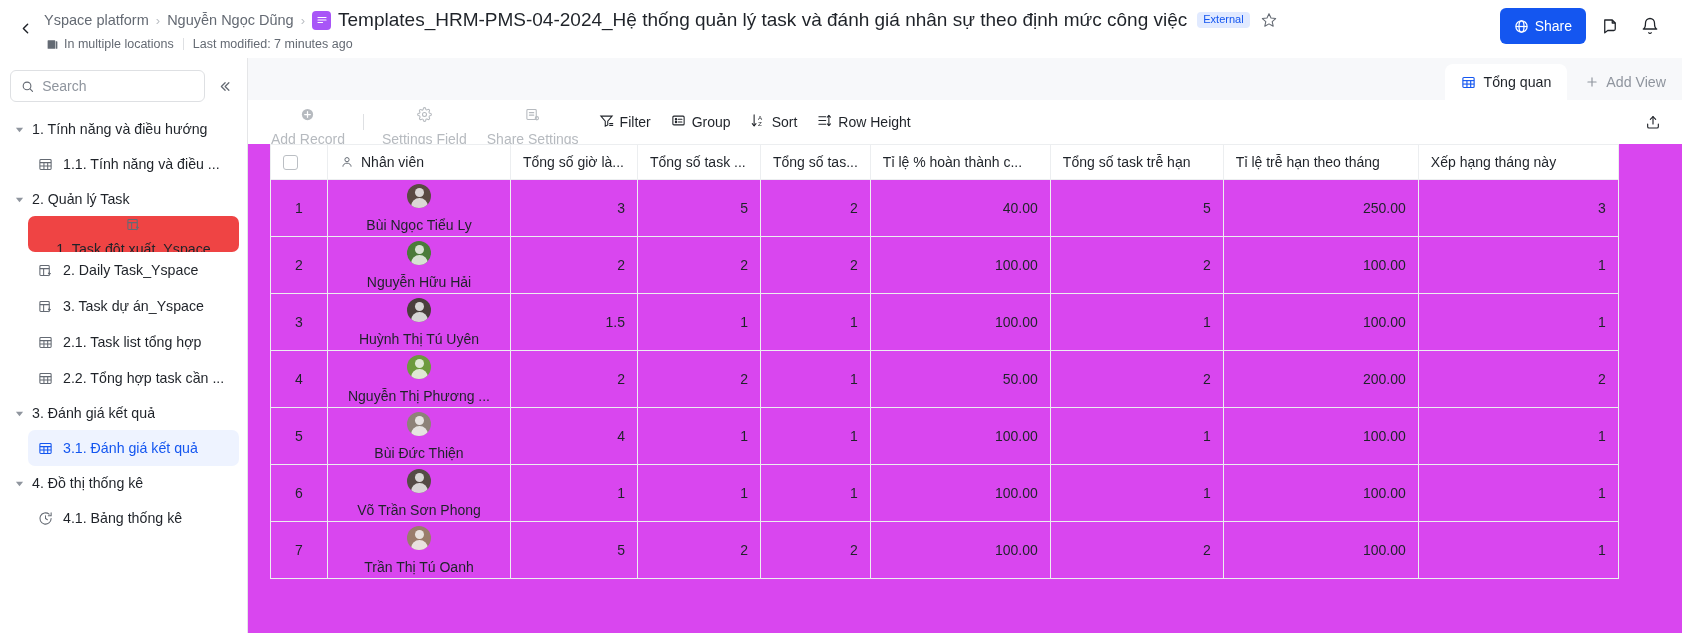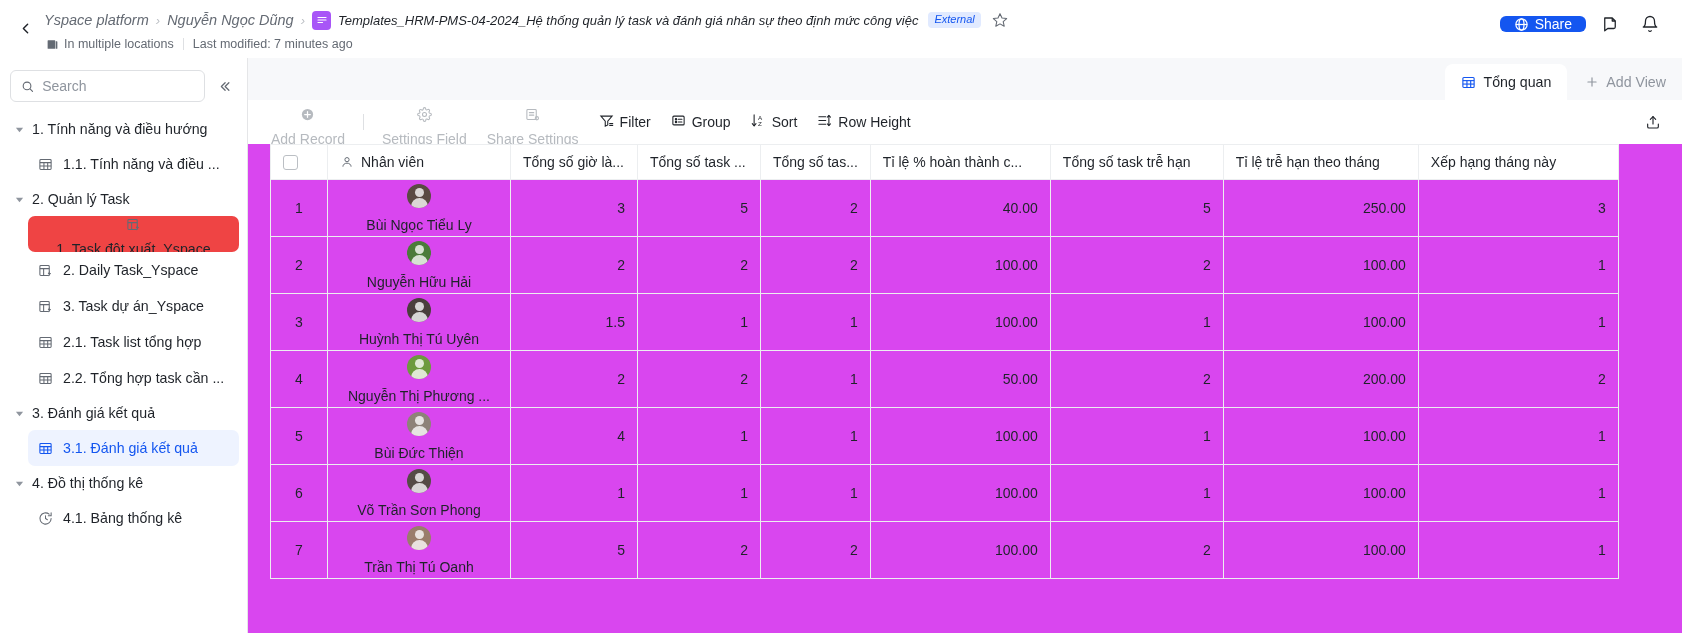--- a/index.html
+++ b/index.html
@@ -20,52 +20,52 @@
     background: #fff;
     position: relative;
   }
   .back-btn {
     width: 30px; height: 30px; flex: 0 0 30px;
     display: flex; align-items: center; justify-content: center;
     color: #1f2329; cursor: pointer; border-radius: 6px;
     margin-top: 6px;
   }
   .crumbwrap { display: flex; flex-direction: column; gap: 4px; margin-left: 4px; flex: 1 1 auto; min-width: 0; }
-  .crumbline { display: flex; align-items: center; gap: 7px; height: 26px; font-style: italic; }
+  .crumbline { display: flex; align-items: center; gap: 7px; height: 26px; }
   .crumb {
     font-size: 14.5px; color: #646a73; cursor: pointer;
     white-space: nowrap;
   }
   .crumb-sep { color: #bbbfc4; font-size: 13px; }
   .doc-icon {
     width: 19px; height: 19px; flex: 0 0 19px; border-radius: 4px;
     background: #a855f7; display: flex; align-items: center; justify-content: center;
   }
   .doc-icon svg { display: block; }
   .doc-title {
-    font-size: 13px; color: #1f2329; font-weight: 400; white-space: nowrap;
+    font-size: 19px; color: #1f2329; font-weight: 400; white-space: nowrap;
     cursor: pointer;
   }
   .ext-badge {
     font-size: 11px; color: #1456f0; background: #e1eaff;
     border-radius: 4px; padding: 2px 6px 3px; line-height: 1; margin-left: 3px;
     white-space: nowrap;
   }
   .star-icon { margin-left: 4px; color: #646a73; cursor: pointer; display:flex; }
   .subline { display: flex; align-items: center; gap: 9px; padding-left: 2px; }
   .subitem { display: flex; align-items: center; gap: 5px; font-size: 12.5px; color: #646a73; white-space: nowrap; }
   .vsep { width: 1px; height: 12px; background: #dee0e3; }
 
   .topright {
     position: absolute; right: 16px; top: 8px;
     display: flex; align-items: center; gap: 8px;
   }
   .share-btn {
     background: #1456f0; color: #fff; border: none; border-radius: 6px;
-    height: 16px; padding: 0 14px; font-size: 14px; cursor: pointer;
+    height: 36px; padding: 0 14px; font-size: 14px; cursor: pointer;
     display: flex; align-items: center; gap: 6px;
     font-family: "Liberation Sans", sans-serif;
   }
   .icon-btn {
     width: 32px; height: 32px; border-radius: 6px; display: flex;
     align-items: center; justify-content: center; color: #1f2329; cursor: pointer;
   }
 
   
   .body { flex: 1 1 auto; display: flex; min-height: 0; }

